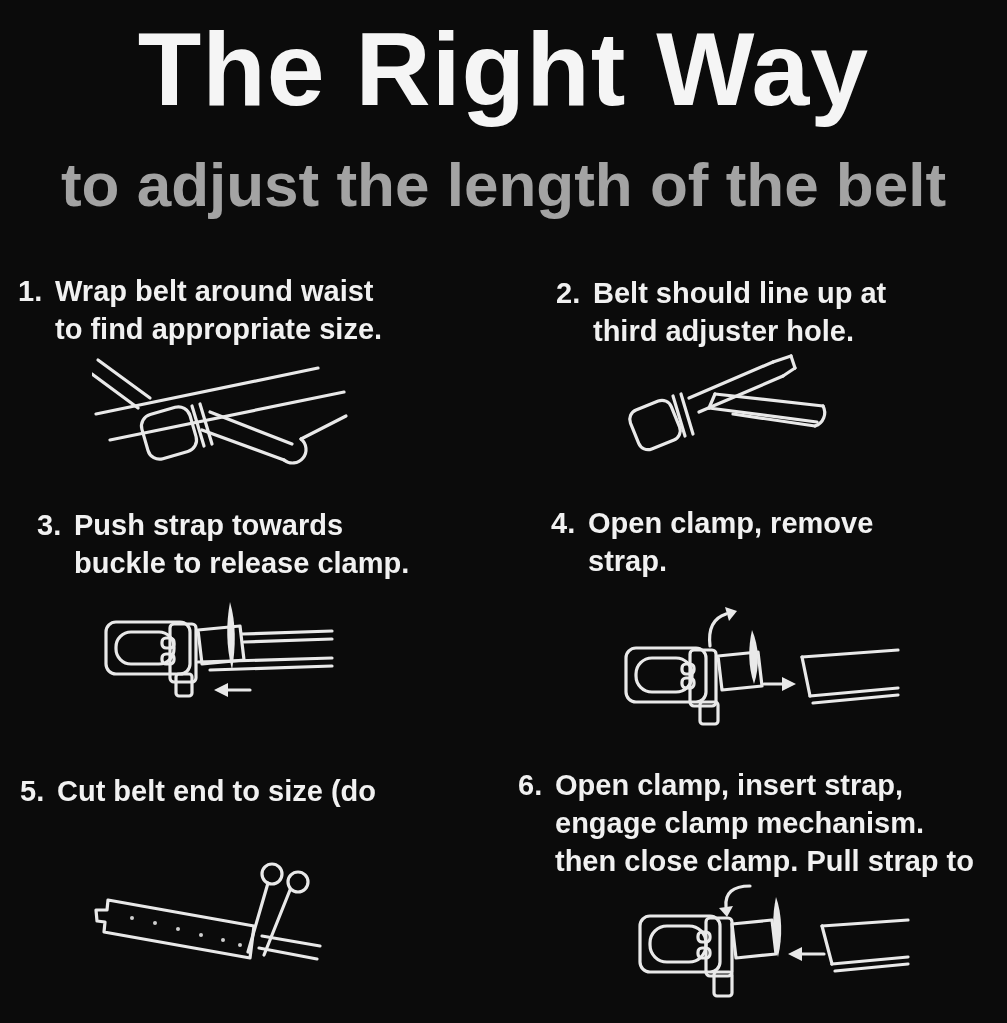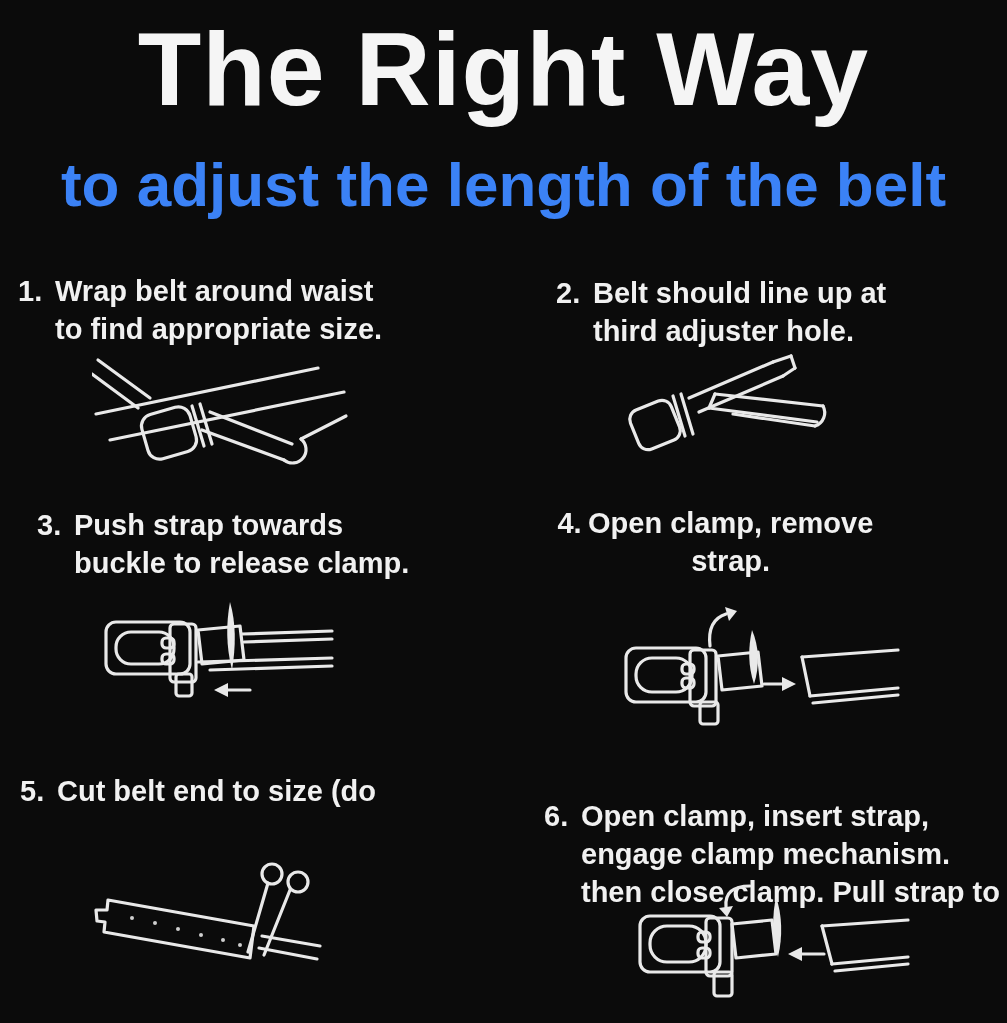--- a/index.html
+++ b/index.html
@@ -10,21 +10,21 @@
     color:#f3f3f3;-webkit-font-smoothing:antialiased;
   }
   .title{
     position:absolute;top:14px;left:0;width:100%;
     text-align:center;font-weight:bold;font-size:104px;line-height:110px;
     letter-spacing:1px;white-space:nowrap;color:#f5f5f5;
   }
   .subtitle{
     position:absolute;top:150px;left:50%;transform:translateX(-50%);
     font-weight:bold;font-size:62px;line-height:70px;white-space:nowrap;
-    color:#3b82f6;
+    color:#a3a3a3;
   }
   .step{position:absolute;font-weight:bold;font-size:29px;line-height:38px;color:#f1f1f1;}
   .step .line{padding-left:37px;white-space:nowrap;}
   .step .line.first{padding-left:0;}
   .step .num{display:inline-block;min-width:37px;}
   .illus{position:absolute;}
   .illus svg{display:block;}
   .stroke{fill:none;stroke:#e9e9e9;stroke-width:3.2;stroke-linecap:round;stroke-linejoin:round;}
   .solid{fill:#e9e9e9;stroke:none;}
   .hole{fill:#cfcfcf;stroke:none;}
@@ -117,21 +117,21 @@
         <line x1="118" y1="74" x2="240" y2="70"></line>
 
         <line x1="158" y1="94" x2="134" y2="94"></line>
       </g>
 
       <path class="solid" d="M138,6 C134,28 134,50 140,74 C144,50 144,26 138,6 Z"></path>
       <polygon class="solid" points="122,94 136,87 136,101"></polygon>
     </svg>
   </div>
 
-  <div class="step" style="left:551px;top:504px;text-align:center;">
+  <div class="step" style="left:551px;top:504px;">
     <div class="line first"><span class="num">4.</span><span>Open clamp, remove</span></div>
     <div class="line">strap.</div>
   </div>
   <div class="illus" style="left:612px;top:602px;">
     <svg width="290" height="125" viewBox="0 0 290 125">
       <g class="stroke">
 
         <rect x="14" y="46" width="80" height="54" rx="10"></rect>
         <rect x="24" y="56" width="56" height="34" rx="16"></rect>
 
@@ -179,21 +179,21 @@
 
       <circle class="hole" cx="40" cy="66" r="2"></circle>
       <circle class="hole" cx="63" cy="71" r="2"></circle>
       <circle class="hole" cx="86" cy="77" r="2"></circle>
       <circle class="hole" cx="109" cy="83" r="2"></circle>
       <circle class="hole" cx="131" cy="88" r="2"></circle>
       <circle class="hole" cx="148" cy="93" r="2"></circle>
     </svg>
   </div>
 
-  <div class="step" style="left:544px;top:766px;margin-top:31px;">
+  <div class="step" style="left:518px;top:766px;">
     <div class="line first"><span class="num">6.</span><span>Open clamp, insert strap,</span></div>
     <div class="line">engage clamp mechanism.</div>
     <div class="line">then close clamp. Pull strap to</div>
   </div>
   <div class="illus" style="left:622px;top:874px;">
     <svg width="290" height="140" viewBox="0 0 290 140">
       <g class="stroke">
 
         <rect x="18" y="42" width="80" height="56" rx="10"></rect>
         <rect x="28" y="52" width="56" height="36" rx="17"></rect>

